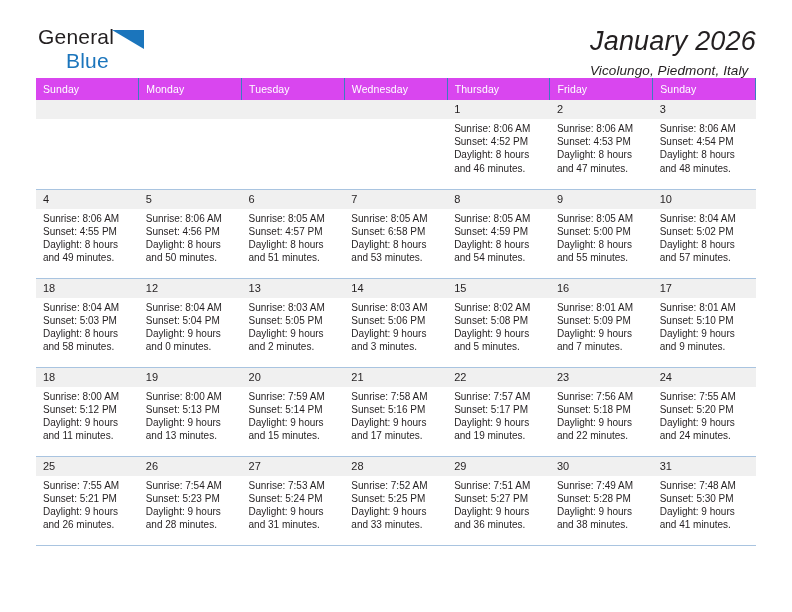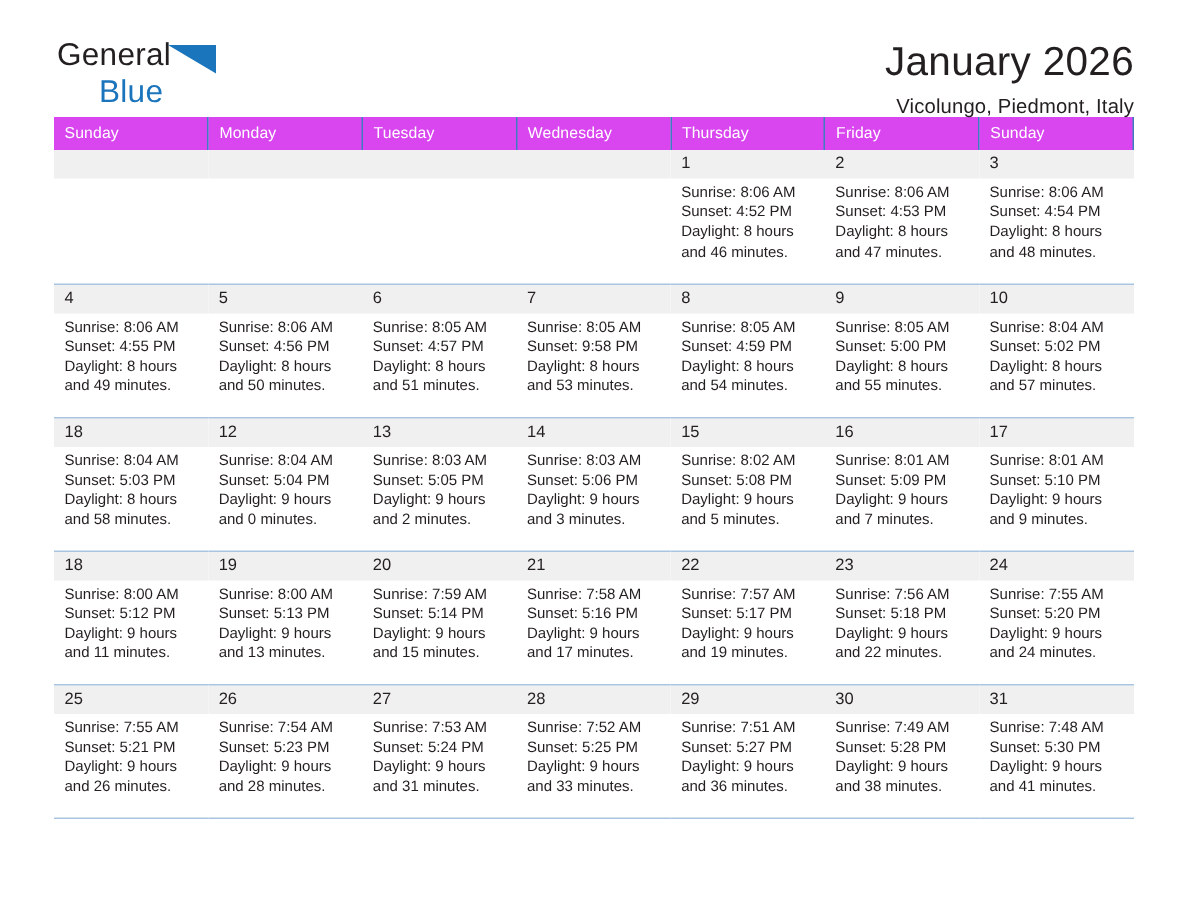--- a/index.html
+++ b/index.html
@@ -51,22 +51,22 @@
   }
   .brand-line2 {
     font-size: 21px;
     line-height: 21px;
     color: #1b75bc;
     margin-left: 28px;
     margin-top: -4px;
     letter-spacing: .2px;
   }
   .titlebox {
-    text-align: right;
     padding-top: 0;
+    font-style: italic;
   }
   .cal-title {
     font-size: 27px;
     line-height: 31px;
     color: #231f20;
     font-weight: normal;
     margin: 0;
     letter-spacing: .2px;
   }
   .cal-subtitle {
@@ -223,21 +223,21 @@
             <div class="cell-body">
               <div>Sunrise: 8:05 AM</div>
               <div>Sunset: 4:57 PM</div>
               <div class="daylight">Daylight: 8 hours and 51 minutes.</div>
             </div>
           </td>
           <td>
             <div class="daynum-bar">7</div>
             <div class="cell-body">
               <div>Sunrise: 8:05 AM</div>
-              <div>Sunset: 9:58 PM</div>
+              <div>Sunset: 6:58 PM</div>
               <div class="daylight">Daylight: 8 hours and 53 minutes.</div>
             </div>
           </td>
           <td>
             <div class="daynum-bar">8</div>
             <div class="cell-body">
               <div>Sunrise: 8:05 AM</div>
               <div>Sunset: 4:59 PM</div>
               <div class="daylight">Daylight: 8 hours and 54 minutes.</div>
             </div>

